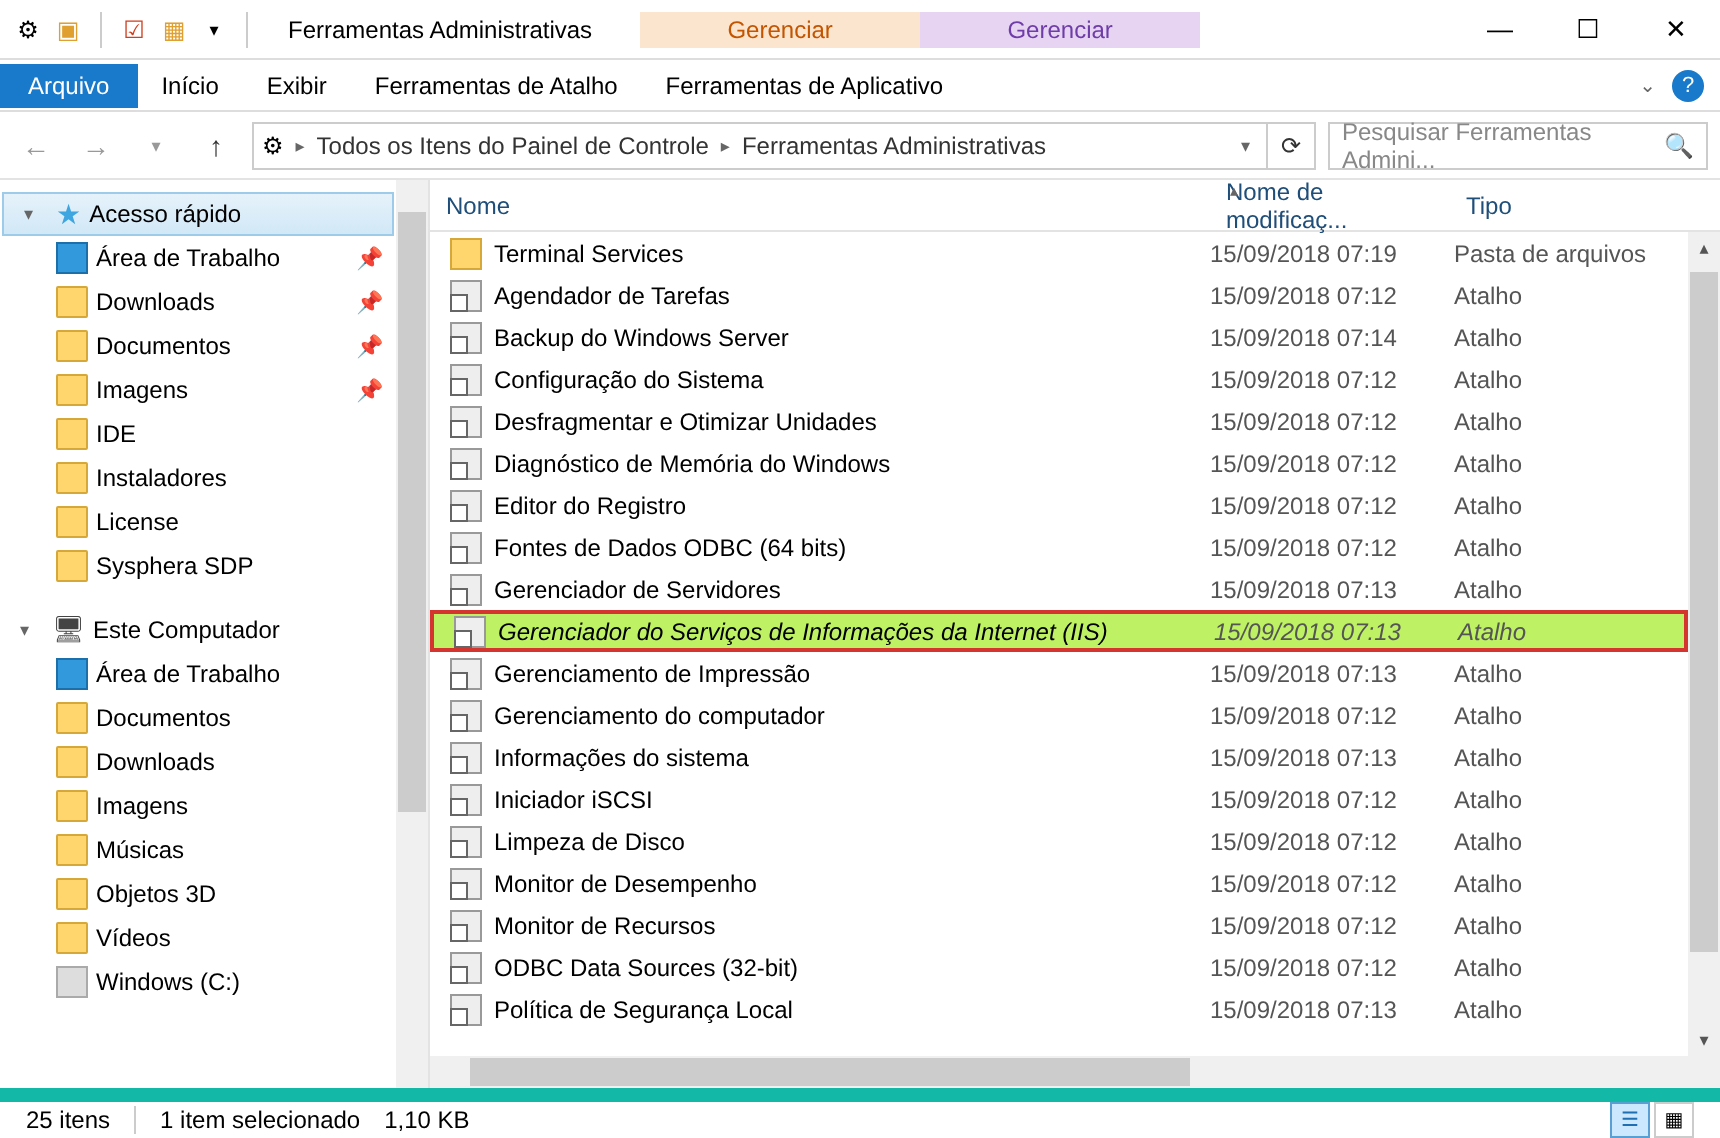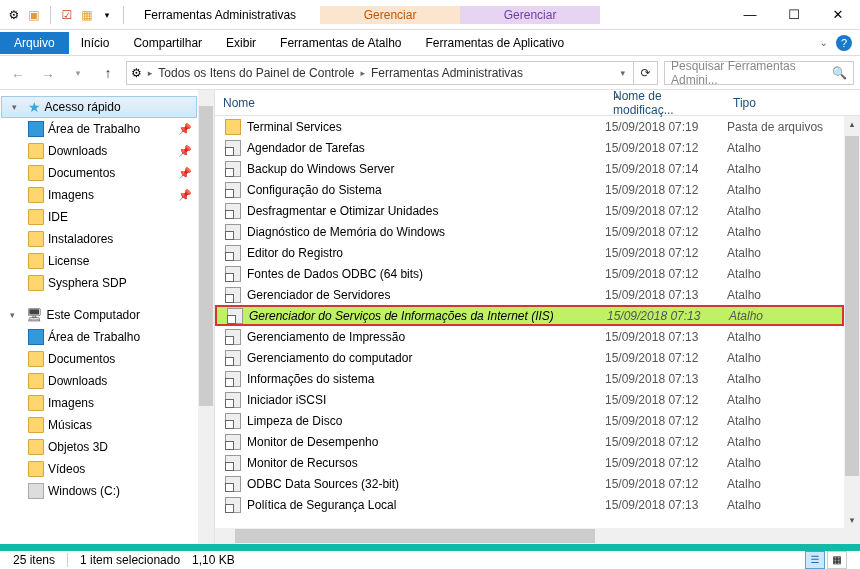--- a/index.html
+++ b/index.html
@@ -112,21 +112,20 @@
   <div class="win-controls">
     <div class="win-btn">—</div>
     <div class="win-btn">☐</div>
     <div class="win-btn">✕</div>
   </div>
 </div>
 
 <div class="ribbon">
   <div class="rib-tab file">Arquivo</div>
   <div class="rib-tab">Início</div>
-  <div class="rib-tab">Compartilhar</div>
   <div class="rib-tab">Exibir</div>
   <div class="rib-sub">Ferramentas de Atalho</div>
   <div class="rib-sub">Ferramentas de Aplicativo</div>
   <div class="ribbon-right">
     <span class="expand-caret">⌄</span>
     <span class="help-icon">?</span>
   </div>
 </div>
 
 <div class="addressbar">

